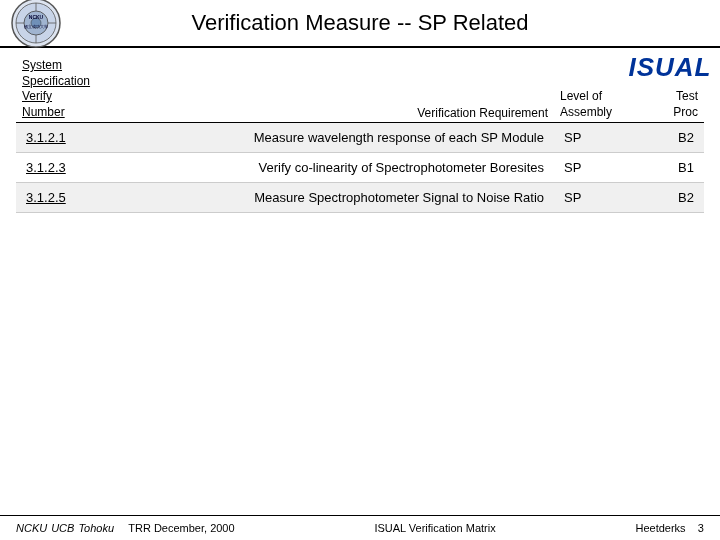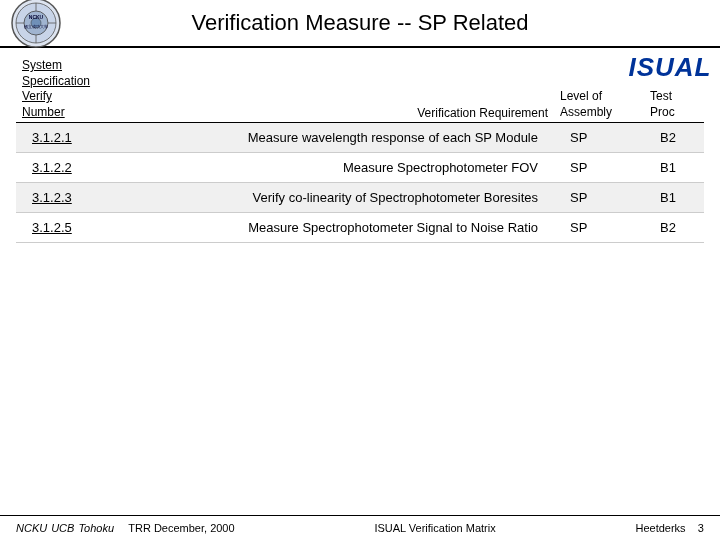--- a/index.html
+++ b/index.html
@@ -99,37 +99,37 @@
     }
 
     .col-level {
       width: 90px;
       text-align: left;
       margin-left: 36px;
     }
 
     .col-test {
       width: 60px;
-      text-align: left;
+      text-align: right;
     }
 
     tbody tr {
       border-bottom: 1px solid #ccc;
     }
 
     tbody tr:nth-child(odd) {
       background: #f0f0f0;
     }
 
     tbody tr:nth-child(even) {
       background: #ffffff;
     }
 
     tbody td {
-      padding: 7px 16px;
+      padding: 7px 10px;
       font-size: 13px;
       vertical-align: middle;
     }
 
     .td-section {
       font-size: 13px;
       white-space: nowrap;
     }
 
     
@@ -225,26 +225,20 @@
             </div>
           </th>
         </tr>
       </thead>
       <tbody id="table-body">
       <tr>
             <td class="td-section col-section-num">3.1.2.1</td>
             <td class="col-verif-req">Measure wavelength response of  each SP Module</td>
             <td class="col-level">SP</td>
             <td class="col-test">B2</td>
-          </tr>
-          <tr>
-            <td class="td-section col-section-num">3.1.2.2</td>
-            <td class="col-verif-req">Measure Spectrophotometer FOV</td>
-            <td class="col-level">SP</td>
-            <td class="col-test">B1</td>
           </tr>
           <tr>
             <td class="td-section col-section-num">3.1.2.3</td>
             <td class="col-verif-req">Verify co-linearity of Spectrophotometer Boresites</td>
             <td class="col-level">SP</td>
             <td class="col-test">B1</td>
           </tr>
           <tr>
             <td class="td-section col-section-num">3.1.2.5</td>
             <td class="col-verif-req">Measure Spectrophotometer Signal to Noise Ratio</td>

